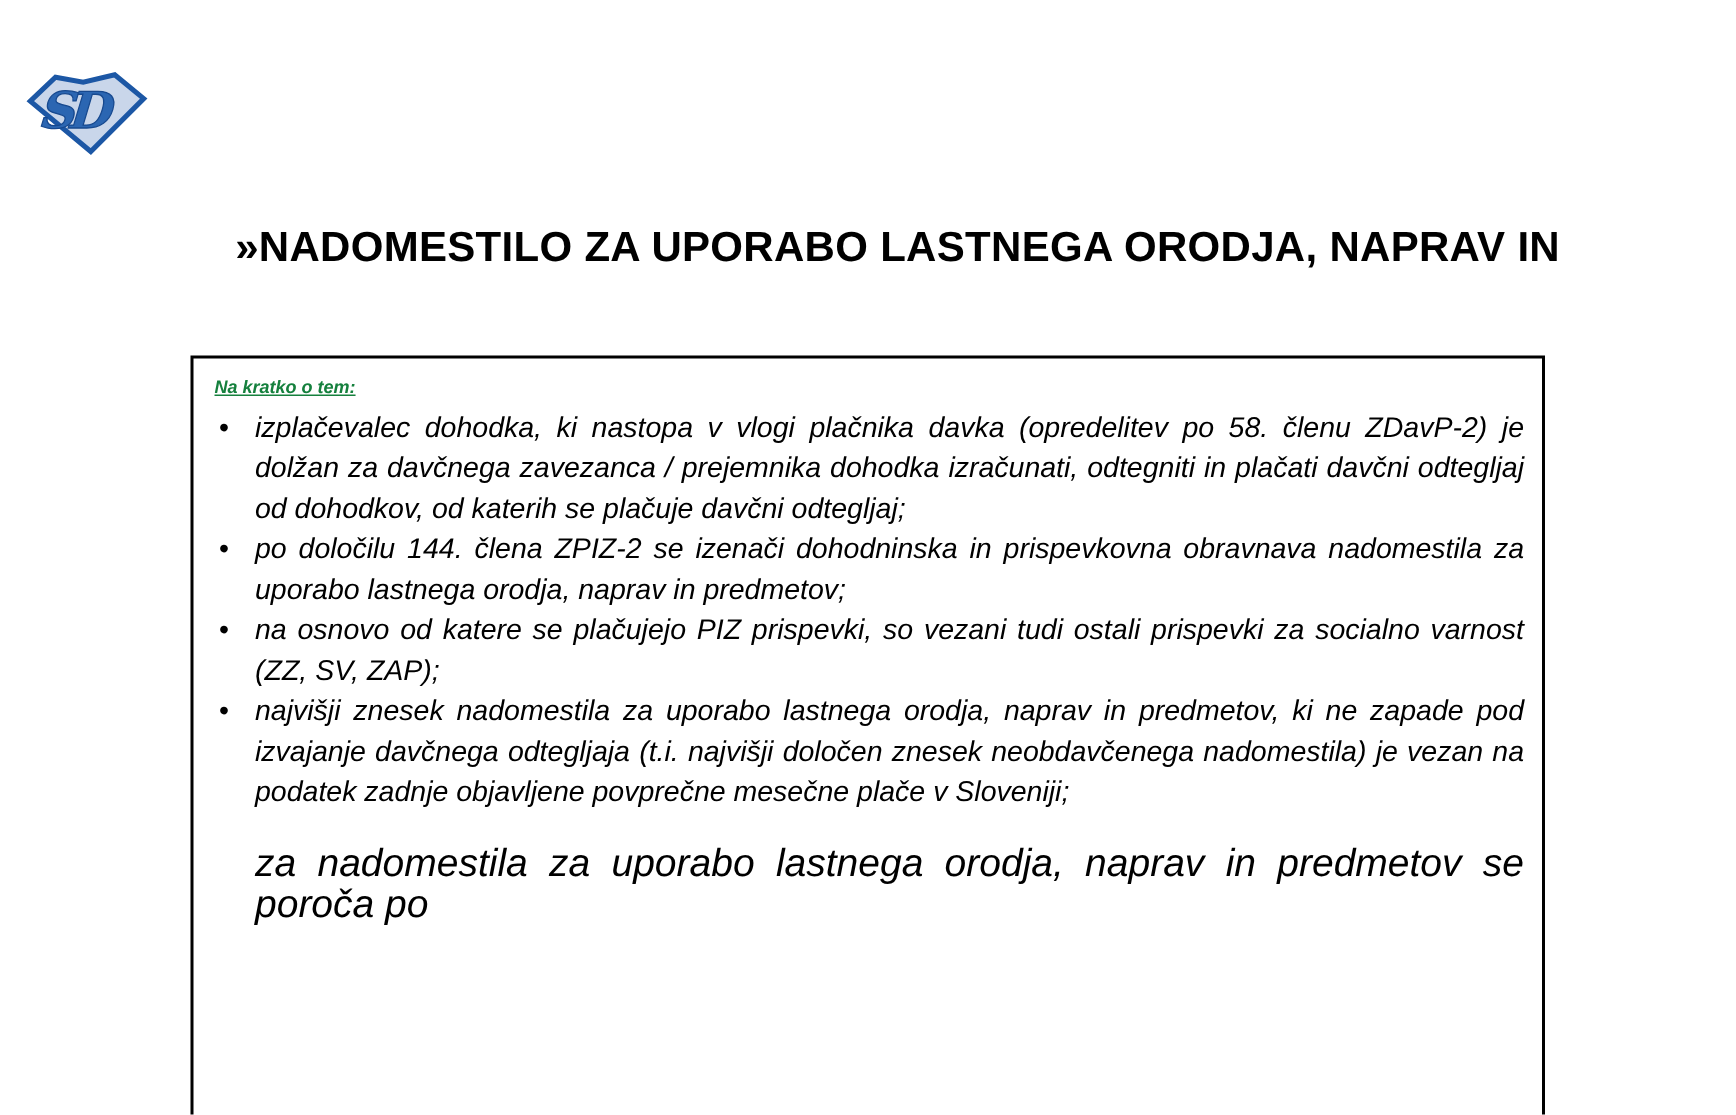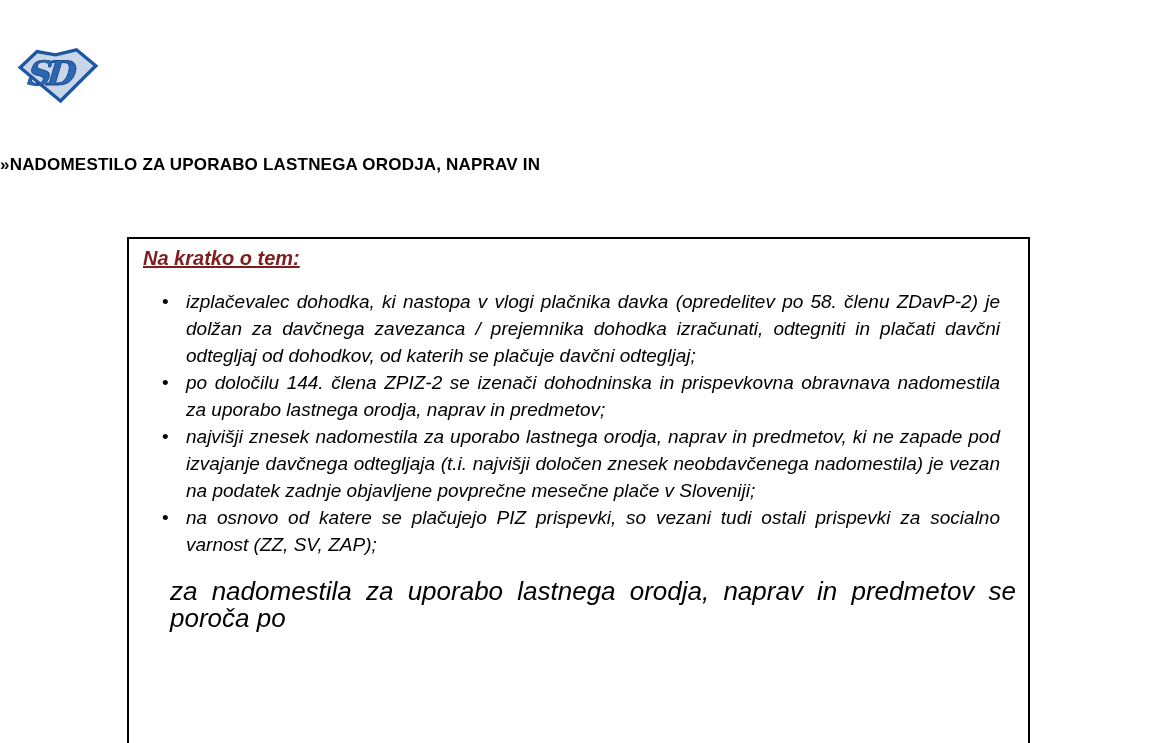--- a/index.html
+++ b/index.html
@@ -33,49 +33,49 @@
     font-style: italic;
     font-weight: bold;
   }
   
   .title {
     position: absolute;
     top: 148px;
     left: 0;
     width: 1040px;
     margin: 0;
-    text-align: left;
-    font-size: 17px;
+    text-align: right;
+    font-size: 28px;
     font-weight: bold;
     line-height: 33px;
     color: #000000;
     letter-spacing: 0.2px;
   }
   .title .tline { display: block; }
   
   .box {
     position: absolute;
     left: 127px;
     top: 237px;
     width: 903px;
     height: 600px;           
     border: 2px solid #000000;
     box-sizing: border-box;
     padding: 5px 12px 0 14px;
   }
   .box-heading {
-    font-size: 20px;
+    font-size: 12px;
     font-weight: bold;
     font-style: italic;
     text-decoration: underline;
     line-height: 28px;
-    color: #7f1d1d;
+    color: #15803d;
   }
   ul.bullets {
-    margin: 16px;
+    margin: 0;
     padding: 0;
     list-style: none;
   }
   ul.bullets li {
     position: relative;
     padding-left: 27px;
     font-size: 19px;
     font-style: italic;
     line-height: 27px;
     text-align: justify;
@@ -111,19 +111,19 @@
 
   <h1 class="title">
     <span class="tline">»NADOMESTILO ZA UPORABO LASTNEGA ORODJA, NAPRAV IN</span>
   </h1>
 
   <div class="box">
     <div class="box-heading">Na kratko o tem:</div>
     <ul class="bullets">
       <li>izplačevalec dohodka, ki nastopa v vlogi plačnika davka (opredelitev po 58. členu ZDavP-2) je dolžan za davčnega zavezanca / prejemnika dohodka izračunati, odtegniti in plačati davčni odtegljaj od dohodkov, od katerih se plačuje davčni odtegljaj;</li>
       <li>po določilu 144. člena ZPIZ-2 se izenači dohodninska in prispevkovna obravnava nadomestila za uporabo lastnega orodja, naprav in predmetov;</li>
+      <li>na osnovo od katere se plačujejo PIZ prispevki, so vezani tudi ostali prispevki za socialno varnost (ZZ, SV, ZAP);</li>
       <li>najvišji znesek nadomestila za uporabo lastnega orodja, naprav in predmetov, ki ne zapade pod izvajanje davčnega odtegljaja (t.i. najvišji določen znesek neobdavčenega nadomestila) je vezan na podatek zadnje objavljene povprečne mesečne plače v Sloveniji;</li>
-      <li>na osnovo od katere se plačujejo PIZ prispevki, so vezani tudi ostali prispevki za socialno varnost (ZZ, SV, ZAP);</li>
     </ul>
     <p class="partial">za nadomestila za uporabo lastnega orodja, naprav in predmetov se poroča po</p>
   </div>
 
 </div>
 
 </body></html>

